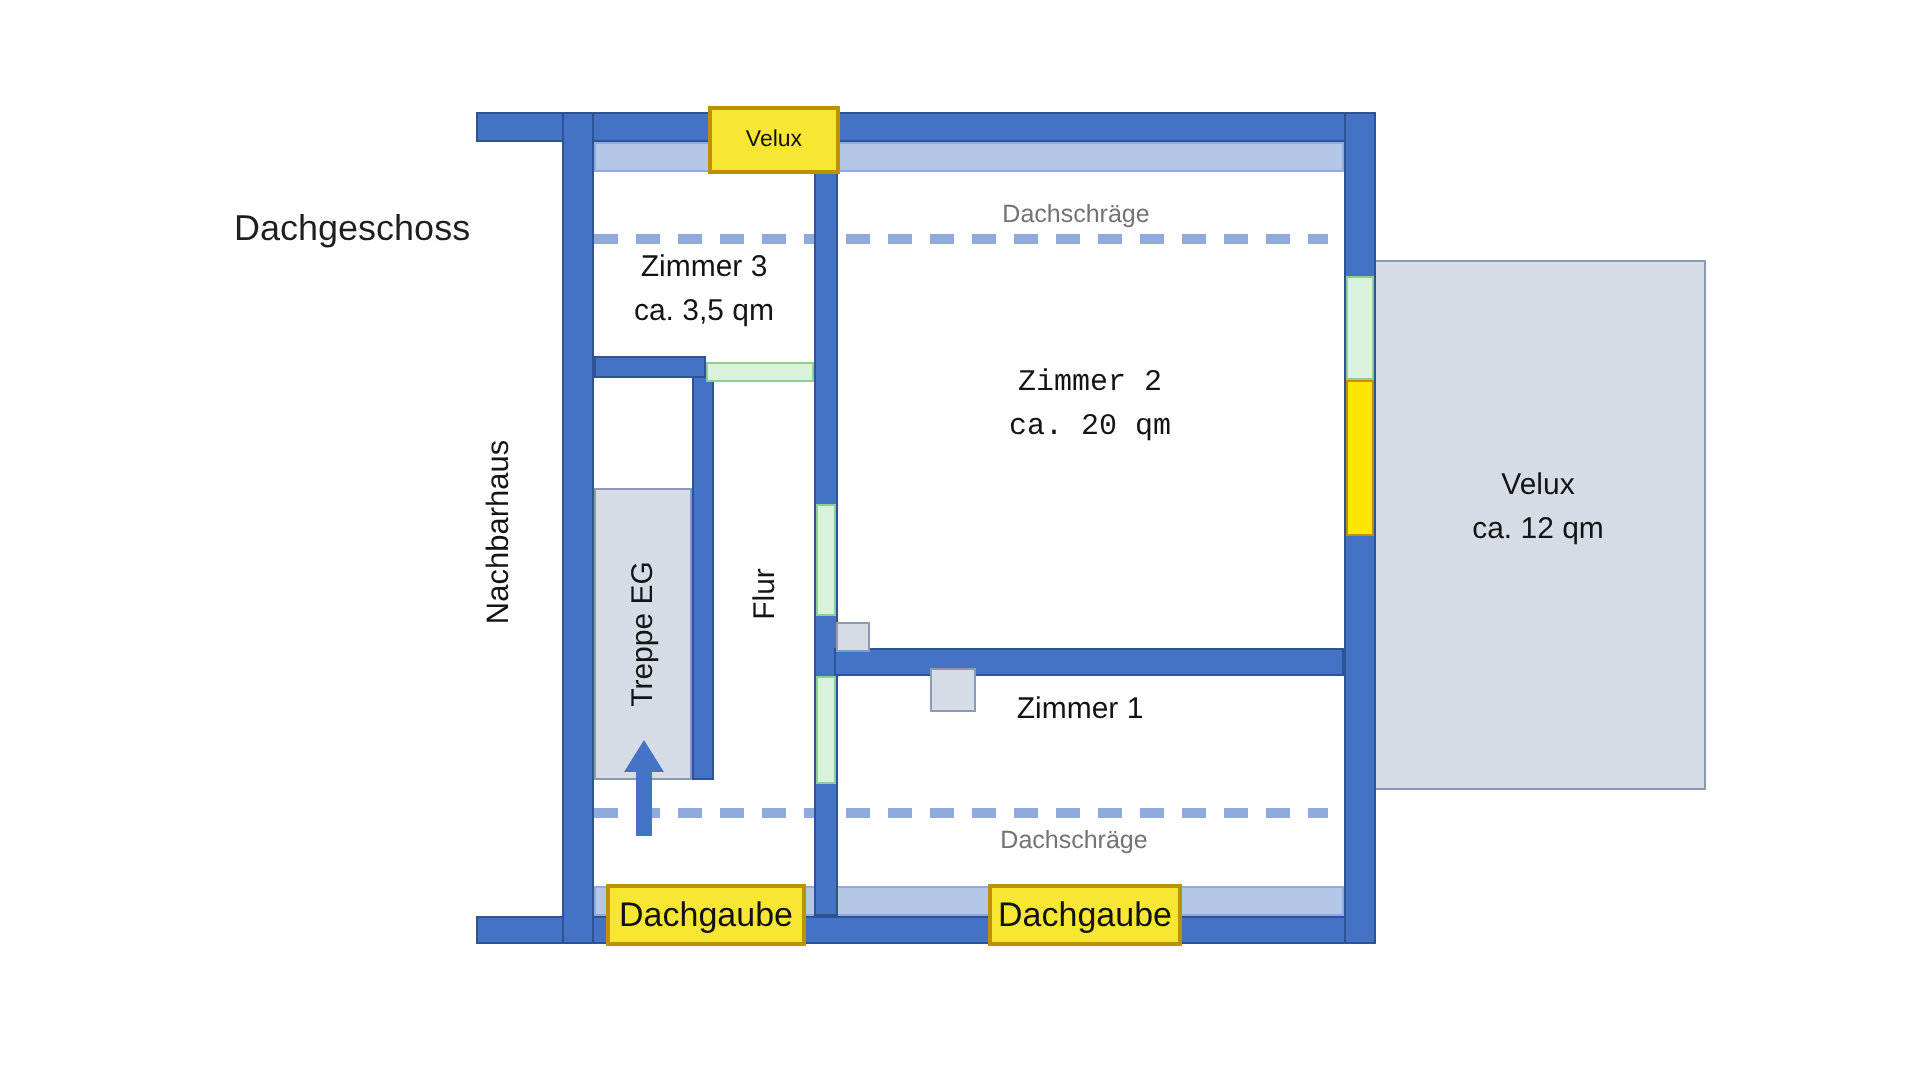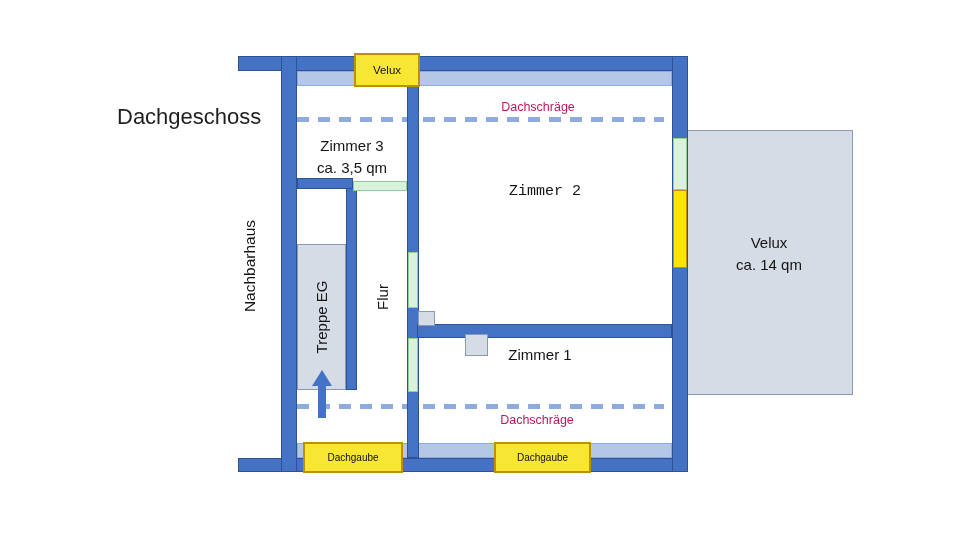--- a/index.html
+++ b/index.html
@@ -7,42 +7,42 @@
   .stage{position:relative;width:960px;height:540px;background:#ffffff;overflow:hidden;
          font-family:"Liberation Sans", sans-serif;color:#1a1a1a;}
   .abs{position:absolute;box-sizing:border-box;}
   .wall{background:var(--wall);border:1px solid var(--wall-edge);}
   .band{background:var(--roof-band);border:1px solid var(--band-edge);}
   .window{background:var(--window);border:1px solid var(--window-edge);}
   .door{background:var(--door);border:1px solid var(--ybox-edge);}
   .surface{background:var(--surface);border:1px solid var(--surface-edge);}
   .ybox{background:var(--highlight);border:2px solid var(--ybox-edge);
         display:flex;align-items:center;justify-content:center;
-        font-size:10px;color:#111;}
+        font-size:17px;color:#111;}
   .dash{background:repeating-linear-gradient(90deg,var(--dashed) 0 12px,transparent 12px 21px);}
   .roomlabel{text-align:center;font-size:15px;line-height:22px;color:#141414;}
-  .note{text-align:center;font-size:12.5px;color:#be185d;}
+  .note{text-align:center;font-size:12.5px;color:#737373;}
   .vlabel{text-align:center;transform:rotate(-90deg);font-size:15px;color:#141414;
           line-height:20px;}
-  .title{font-size:22px;color:#1f1f1f;}
+  .title{font-size:18px;color:#1f1f1f;}
   .arrow-shaft{background:var(--wall);}
   .arrow-head{width:0;height:0;border-left:10px solid transparent;
               border-right:10px solid transparent;border-bottom:16px solid var(--wall);}
 </style>
 </head>
 <body>
 
 <div class="stage">
 
   <div class="abs title" style="left:117px;top:104px;">Dachgeschoss</div>
 
   <div class="abs surface" style="left:687px;top:130px;width:166px;height:265px;"></div>
   <div class="abs roomlabel" style="left:709px;top:232px;width:120px;">
     <div>Velux</div>
-    <div>ca. 14 qm</div>
+    <div>ca. 12 qm</div>
   </div>
 
   <div class="abs band" style="left:297px;top:71px;width:375px;height:15px;"></div>
   <div class="abs band" style="left:297px;top:443px;width:375px;height:15px;"></div>
 
   <div class="abs dash" style="left:297px;top:117px;width:367px;height:5px;"></div>
   <div class="abs dash" style="left:297px;top:404px;width:367px;height:5px;"></div>
   <div class="abs note" style="left:478px;top:100px;width:120px;">Dachschräge</div>
   <div class="abs note" style="left:477px;top:413px;width:120px;">Dachschräge</div>
 
@@ -75,26 +75,27 @@
   <div class="abs ybox" style="left:303px;top:442px;width:100px;height:31px;">
     <span>Dachgaube</span>
   </div>
   <div class="abs ybox" style="left:494px;top:442px;width:97px;height:31px;">
     <span>Dachgaube</span>
   </div>
 
   <div class="abs arrow-head" style="left:312px;top:370px;"></div>
   <div class="abs arrow-shaft" style="left:318px;top:384px;width:8px;height:34px;"></div>
 
-  <div class="abs roomlabel" style="left:292px;top:123px;width:120px;margin-top:12px;">
+  <div class="abs roomlabel" style="left:292px;top:123px;width:120px;">
     <div>Zimmer 3</div>
     <div>ca. 3,5 qm</div>
   </div>
   <div class="abs roomlabel" style="left:485px;top:181px;width:120px;font-family:Liberation Mono, monospace;">
     <div>Zimmer 2</div>
+    <div>ca. 20 qm</div>
   </div>
   <div class="abs roomlabel" style="left:478px;top:344px;width:124px;">
     <div>Zimmer 1</div>
   </div>
   <div class="abs vlabel" style="left:353px;top:287px;width:60px;">Flur</div>
   <div class="abs vlabel" style="left:180px;top:256px;width:140px;font-size:15.5px;">Nachbarhaus</div>
 
 </div>
 
 </body></html>

